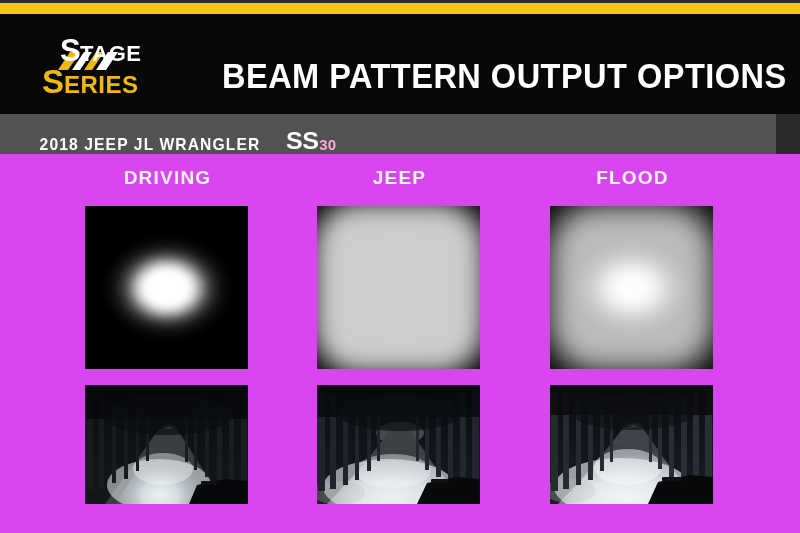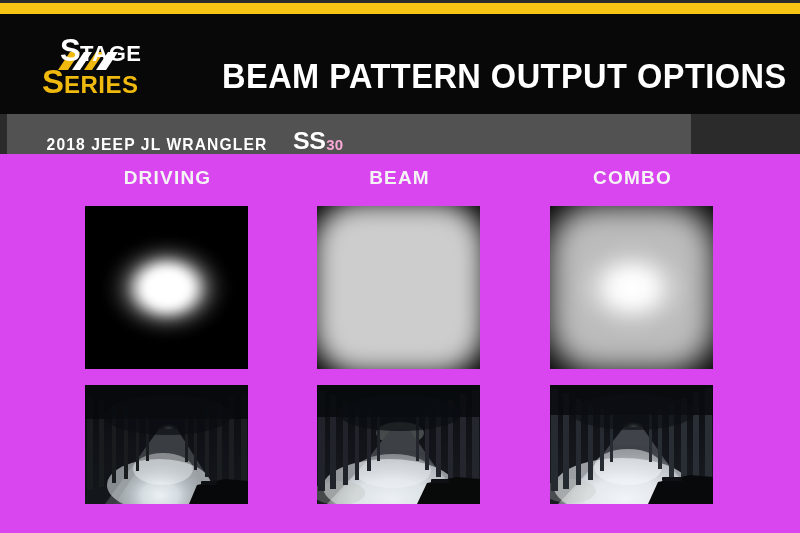--- a/index.html
+++ b/index.html
@@ -60,24 +60,23 @@
     font-family: "Liberation Sans Narrow", "Liberation Sans", sans-serif;
     transform: scaleX(0.93);
     transform-origin: left center;
   }
 
   
   .subtitle-band {
     position: absolute;
     left: 0;
     top: 114px;
-    width: 684px;
+    width: 776px;
     height: 45px;
     background: #525252;
-    margin-left: 7px;
   }
   .subtitle-text {
     position: absolute;
     left: 30px;
     top: 13px;
     color: #ffffff;
     font-size: 17px;
     font-weight: bold;
     letter-spacing: 1.2px;
     white-space: nowrap;
@@ -324,21 +323,21 @@
 
           <path d="M104,119 L112,100 L140,94 L163,96 L163,119 Z" fill="#070809"></path>
           <rect x="116" y="96" width="16" height="4" rx="1" fill="#0d0f11"></rect>
 
           <rect width="163" height="119" fill="none"></rect>
         </svg>
       </div>
     </div>
 
     <div class="column col-1" data-interactable="false">
-      <div class="col-heading" data-interactable="false">BEAM</div>
+      <div class="col-heading" data-interactable="false">JEEP</div>
 
       <div class="beam-tile beam-flood" data-interactable="false">
         <div class="beam-inner" data-interactable="false">
           <div class="halo" data-interactable="false"></div>
         </div>
       </div>
 
       <div class="photo-tile" data-interactable="false">
         <svg width="163" height="119" viewBox="0 0 163 119" xmlns="http://www.w3.org/2000/svg">
           <defs>
@@ -380,21 +379,21 @@
           </g>
           <rect x="0" y="0" width="163" height="32" fill="#080a0d" opacity="0.85"></rect>
           <ellipse cx="83" cy="28" rx="62" ry="18" fill="#0b0e12" opacity="0.68"></ellipse>
           <path d="M100,119 L110,98 L140,92 L163,94 L163,119 Z" fill="#080909"></path>
           <rect x="114" y="94" width="18" height="4" rx="1" fill="#0e1013"></rect>
         </svg>
       </div>
     </div>
 
     <div class="column col-2" data-interactable="false">
-      <div class="col-heading" data-interactable="false">COMBO</div>
+      <div class="col-heading" data-interactable="false">FLOOD</div>
 
       <div class="beam-tile beam-combo" data-interactable="false">
         <div class="beam-inner" data-interactable="false">
           <div class="spread" data-interactable="false"></div>
           <div class="hotspot" data-interactable="false"></div>
         </div>
       </div>
 
       <div class="photo-tile" data-interactable="false">
         <svg width="163" height="119" viewBox="0 0 163 119" xmlns="http://www.w3.org/2000/svg">

